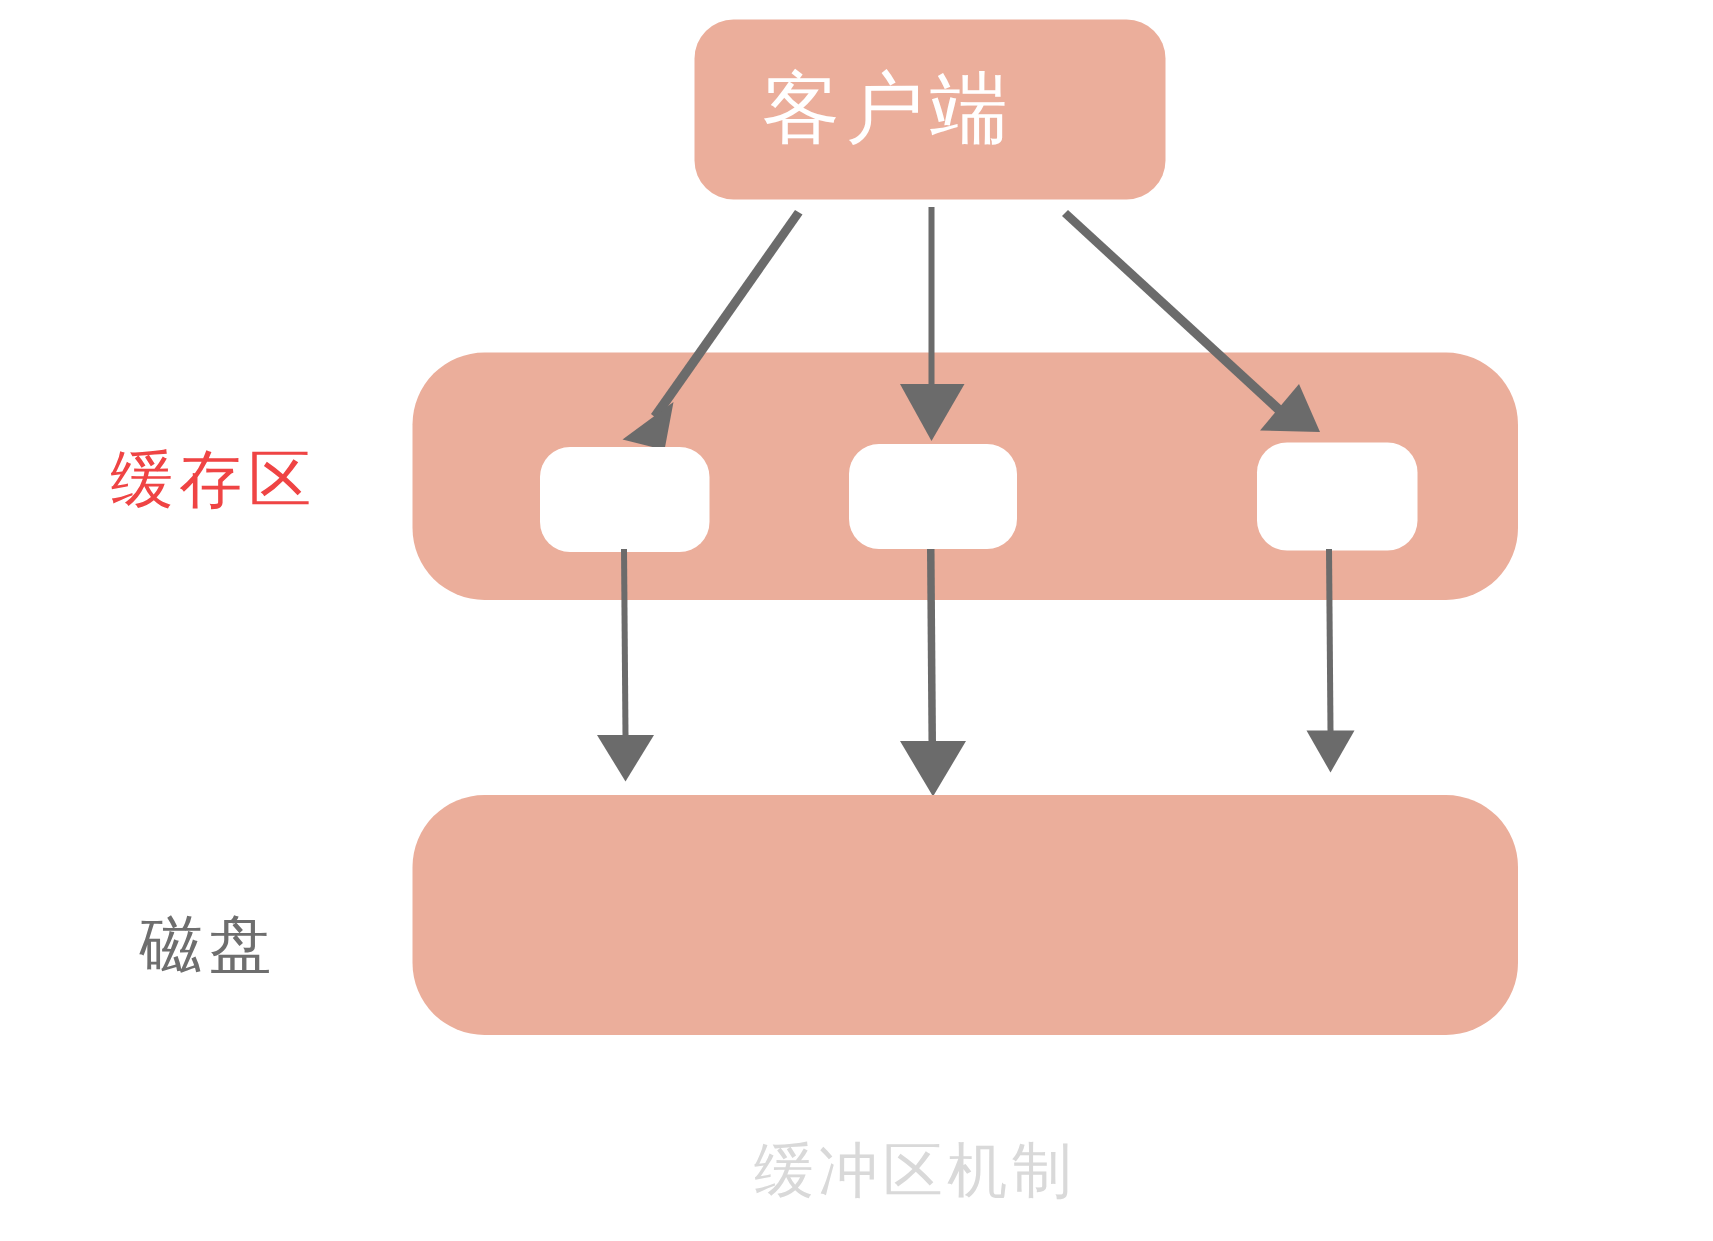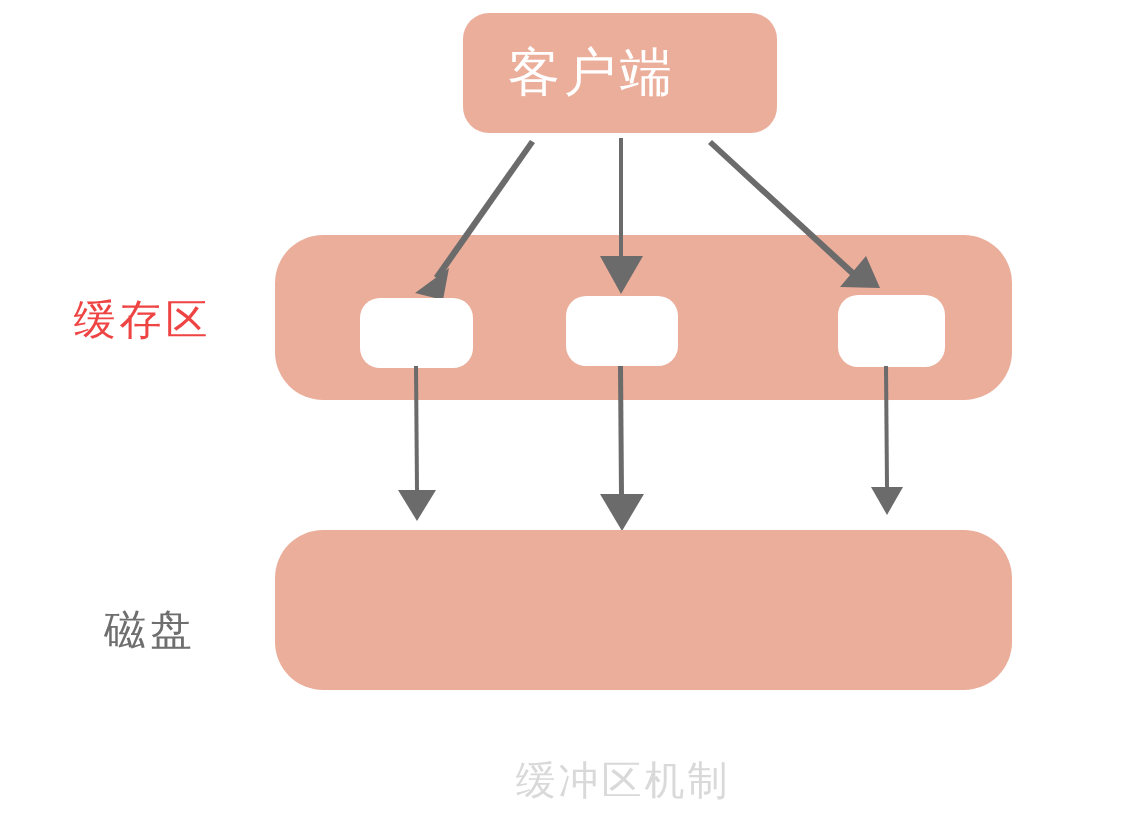--- a/index.html
+++ b/index.html
@@ -47,31 +47,31 @@
     left: 40px;
     top: 285px;
     width: 205px;
     height: 70px;
     color: #ef4444;
     font-size: 42px;
     font-weight: 500;
     justify-content: center;
   }
   #disk-side-label {
-    left: 55px;
+    left: 44px;
     top: 595px;
     width: 190px;
     height: 70px;
     color: #6e6e6e;
     font-size: 42px;
     font-weight: 500;
     justify-content: center;
   }
   #figure-caption {
-    left: 423px;
+    left: 410px;
     top: 752px;
     width: 400px;
     height: 56px;
     color: #d9d9d9;
     font-size: 40px;
     font-weight: 400;
     letter-spacing: 3px;
   }
 </style>
 </head>

